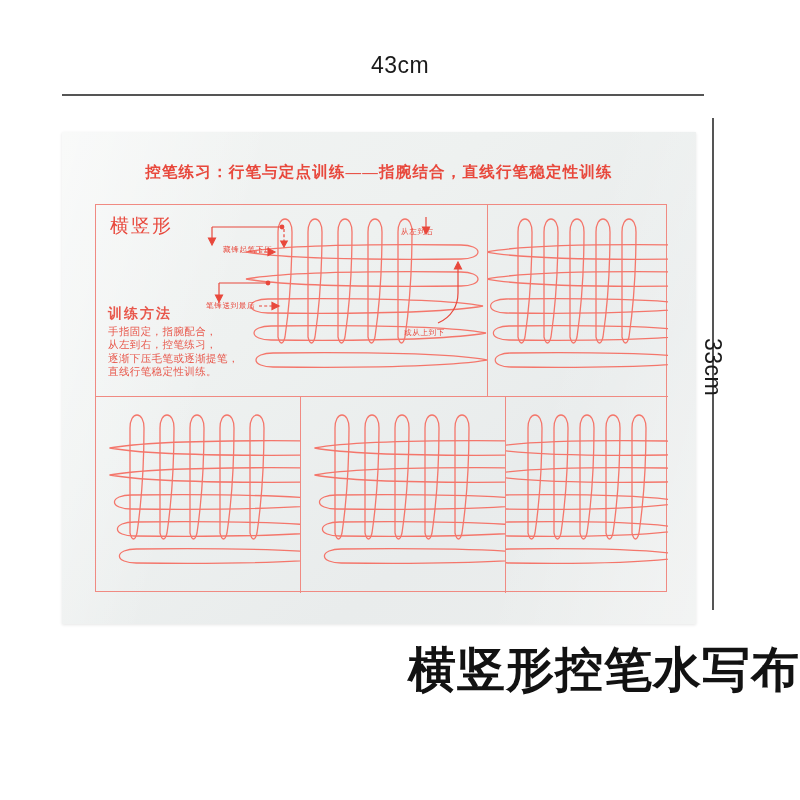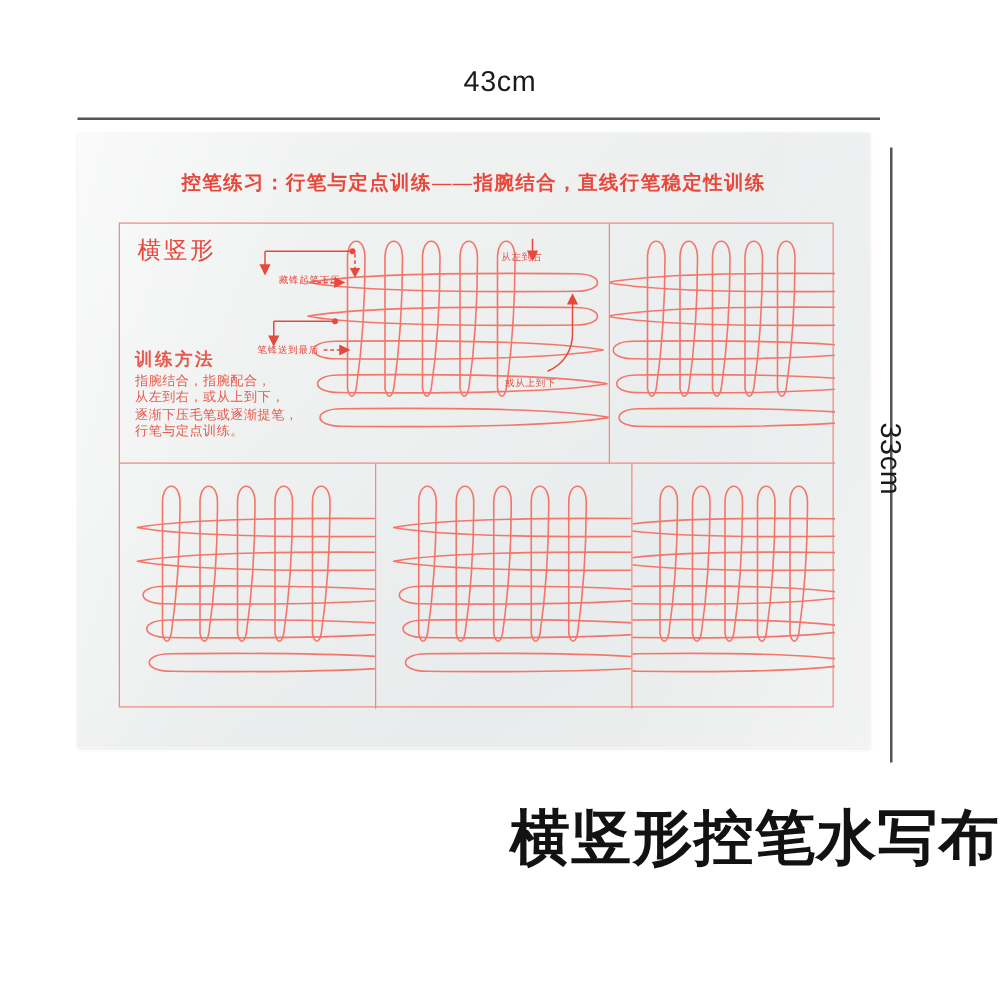--- a/index.html
+++ b/index.html
@@ -28,21 +28,21 @@
     transform: rotate(90deg); transform-origin: left top;
     white-space: nowrap; letter-spacing: 0.5px;
   }
   .dim-rule-right {
     position: absolute; left: 712px; top: 118px; width: 2px; height: 492px;
     background: #555;
   }
 
   
   .cloth {
-    position: absolute; left: 62px; top: 106px;
+    position: absolute; left: 62px; top: 132px;
     width: 634px; height: 492px;
     background: linear-gradient(140deg,#f2f4f3 0%,#eef1f0 35%,#e9ecec 70%,#eceeed 100%);
     box-shadow: 0 1px 3px rgba(0,0,0,0.10);
   }
   .cloth::after{
     content:""; position:absolute; inset:0;
     background: linear-gradient(105deg, rgba(255,255,255,0.55) 0%, rgba(255,255,255,0) 28%,
                 rgba(255,255,255,0) 72%, rgba(255,255,255,0.35) 100%);
     pointer-events:none;
   }
@@ -195,24 +195,24 @@
 
         <div class="panel-title">横竖形</div>
 
         <div class="anno a1">藏锋起笔下压</div>
         <div class="anno a2">笔锋送到最后</div>
         <div class="anno a3">从左到右</div>
         <div class="anno a4">或从上到下</div>
 
         <div class="method-block">
           <div class="method-title">训练方法</div>
-          <div class="method-line">指腕结合，指腕配合，</div>
-          <div class="method-line">从左到右，或从上到下，</div>
+          <div class="method-line">手指固定，指腕配合，</div>
+          <div class="method-line">从左到右，控笔练习，</div>
           <div class="method-line">逐渐下压毛笔或逐渐提笔，</div>
-          <div class="method-line">行笔与定点训练。</div>
+          <div class="method-line">直线行笔稳定性训练。</div>
         </div>
       </div>
 
       <div class="panel p-tr b-bottom">
         <svg class="anno-svg" style="width:180px;height:192px" viewBox="0 0 180 192">
           <g>
             <use href="#v-str" x="30" y="14"></use>
             <use href="#v-str" x="56" y="14"></use>
             <use href="#v-str" x="82" y="14"></use>
             <use href="#v-str" x="108" y="14"></use>

